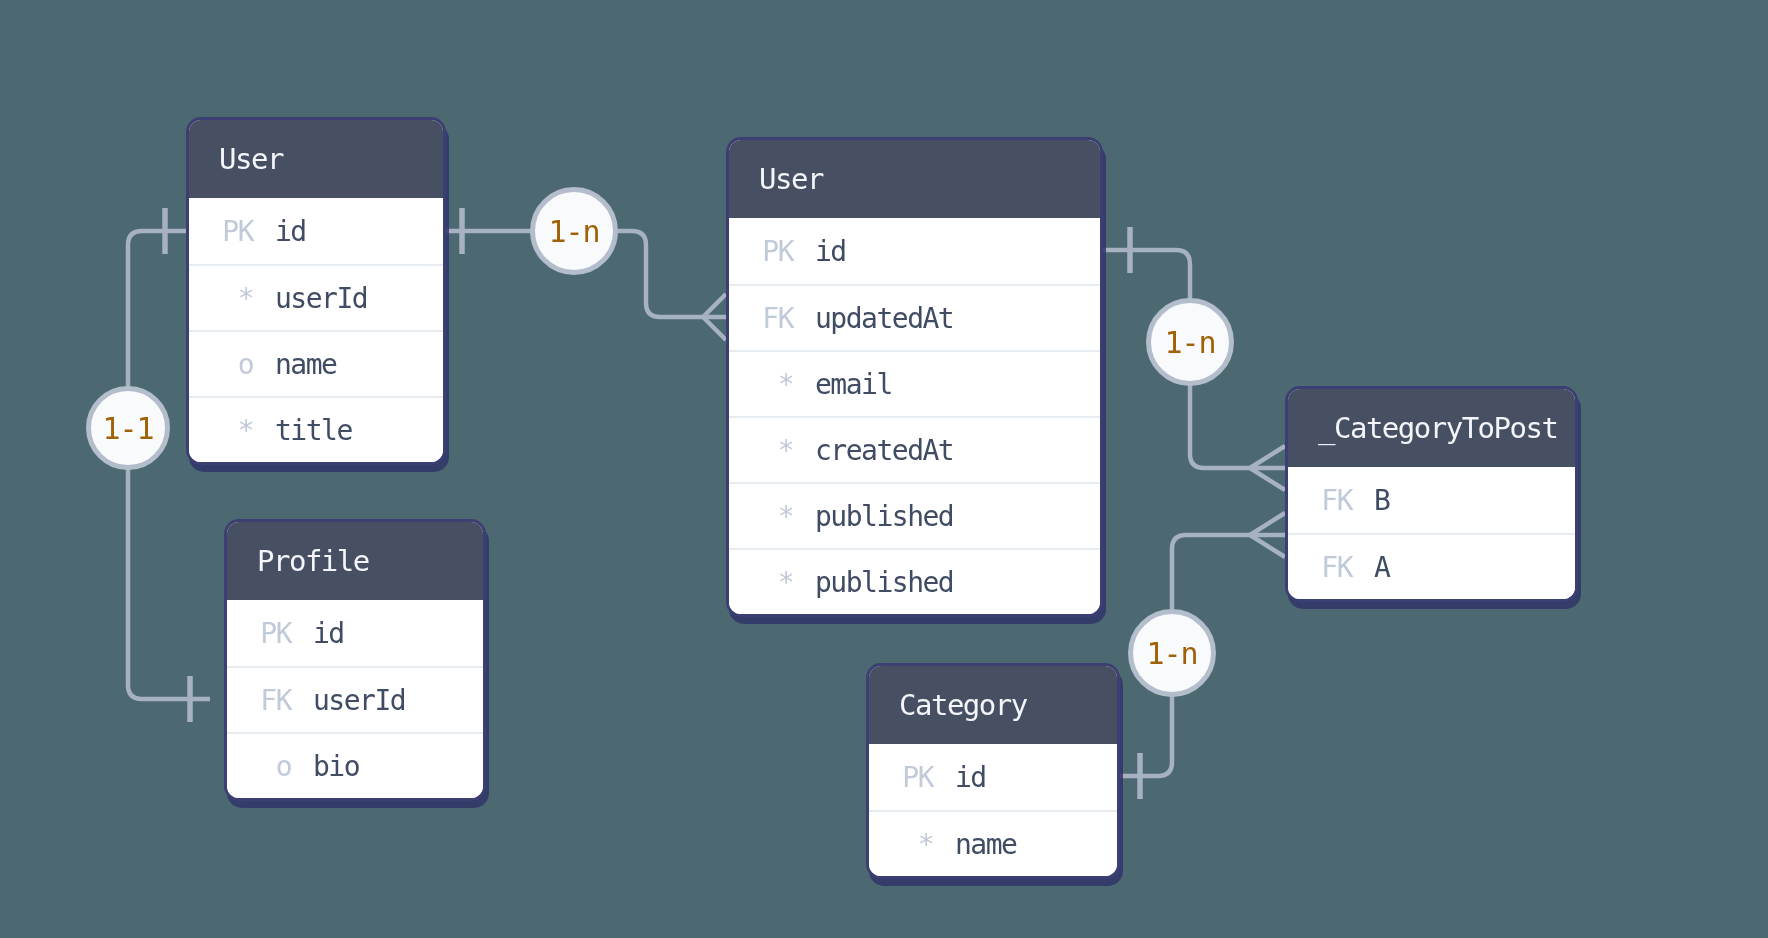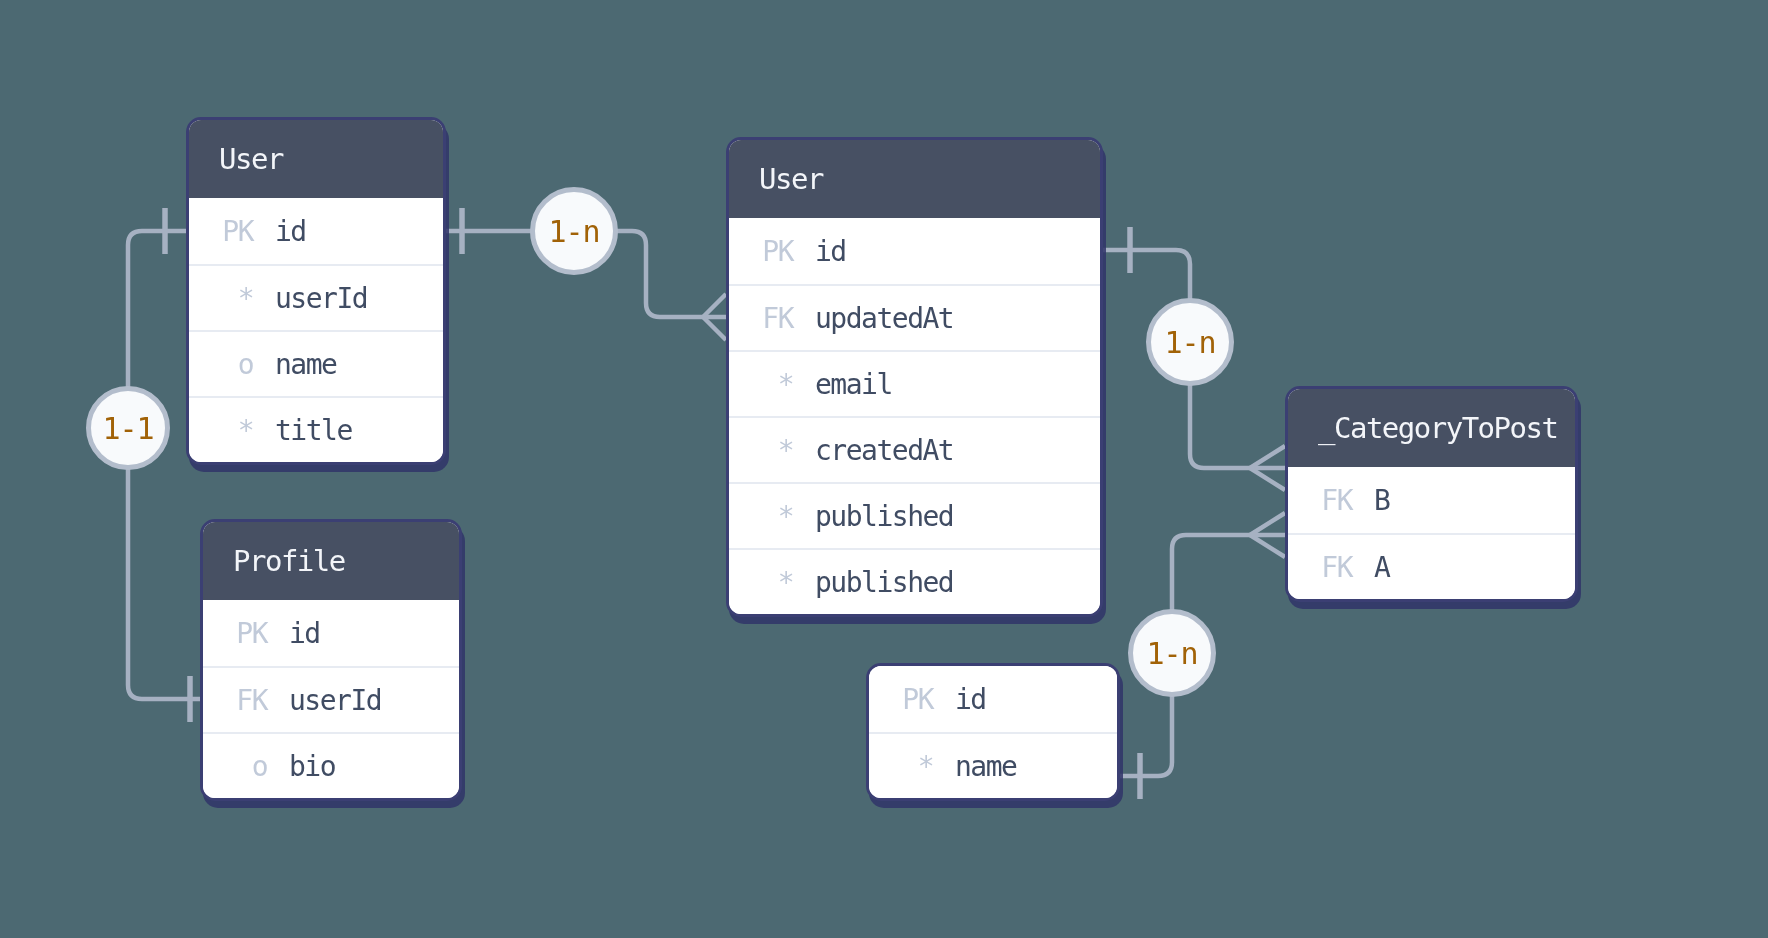--- a/index.html
+++ b/index.html
@@ -46,21 +46,21 @@
     color:#c1cad9;font-size:28px;letter-spacing:-1.5px;
   }
   .fname{
     margin-left:22px;
     color:#404c63;font-size:28px;letter-spacing:-1.5px;
     white-space:nowrap;
   }
 
   
   .t-user     {left:186px; top:117px; width:260px;}
-  .t-profile  {left:200px; top:519px; width:262px;}
+  .t-profile  {left:224px; top:519px; width:262px;}
   .t-post     {left:726px; top:137px; width:377px;}
   .t-category {left:866px; top:663px; width:254px;}
   .t-cat2post {left:1285px;top:362px; width:293px;margin-top:24px;}
 
   
   .badge{
     position:absolute;
     background:#f8fafc;
     border:5px solid #b3bdcc;
     border-radius:50%;
@@ -168,20 +168,23 @@
           <span class="fname">published</span>
         </div>
         <div class="row">
           <span class="key">*</span>
           <span class="fname">published</span>
         </div>
       </div>
   </div>
 
   <div class="table t-category">
+    <div class="thead">
+      <span>Category</span>
+    </div>
     <div class="tbody">
         <div class="row">
           <span class="key">PK</span>
           <span class="fname">id</span>
         </div>
         <div class="row">
           <span class="key">*</span>
           <span class="fname">name</span>
         </div>
       </div>

